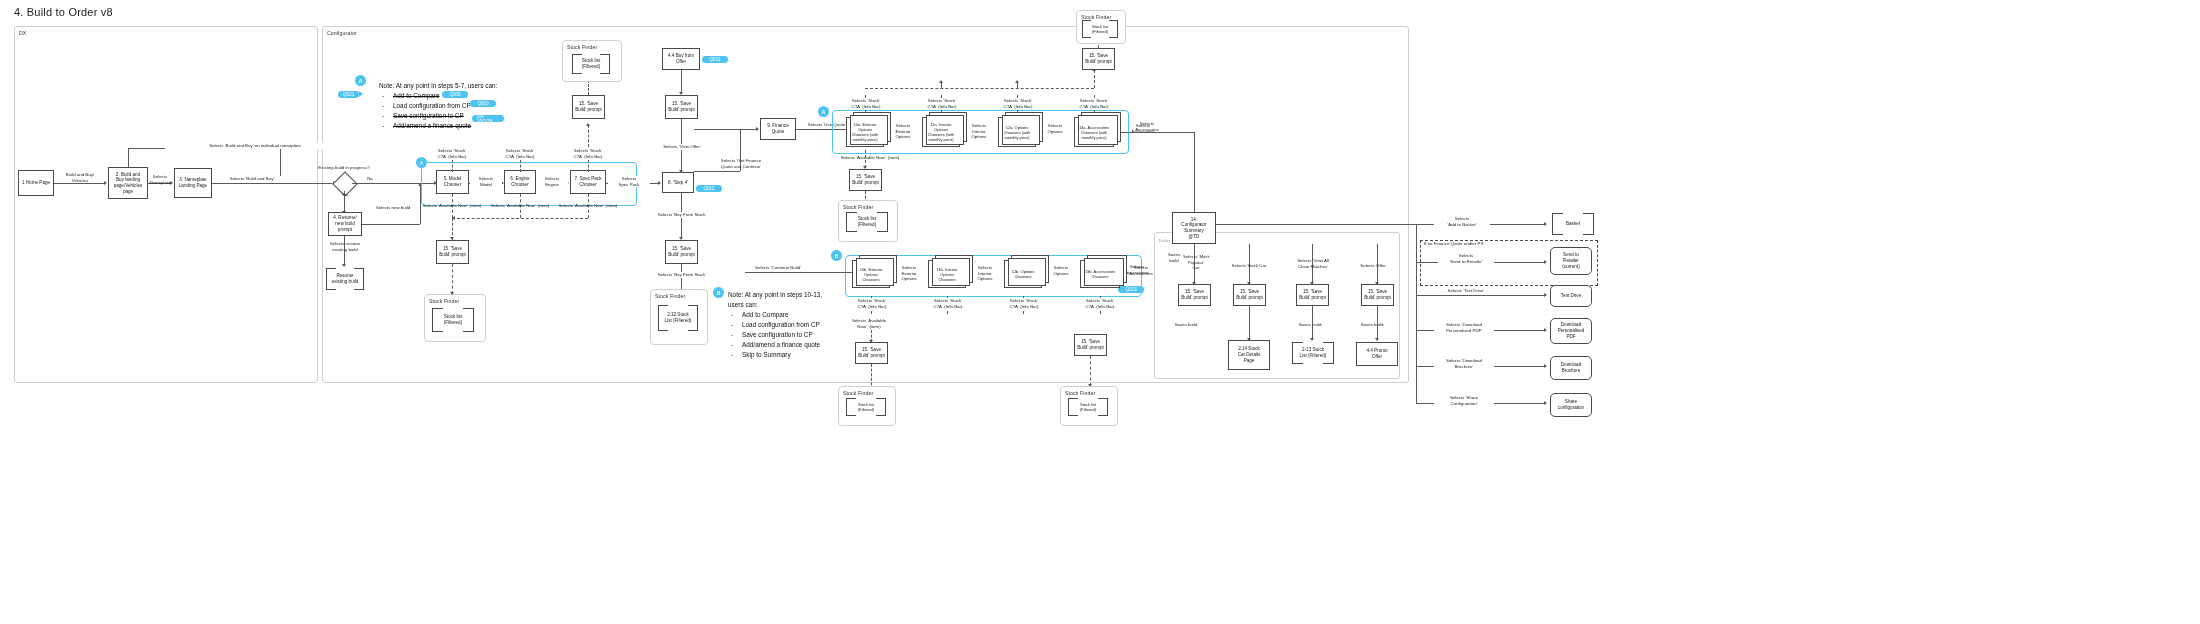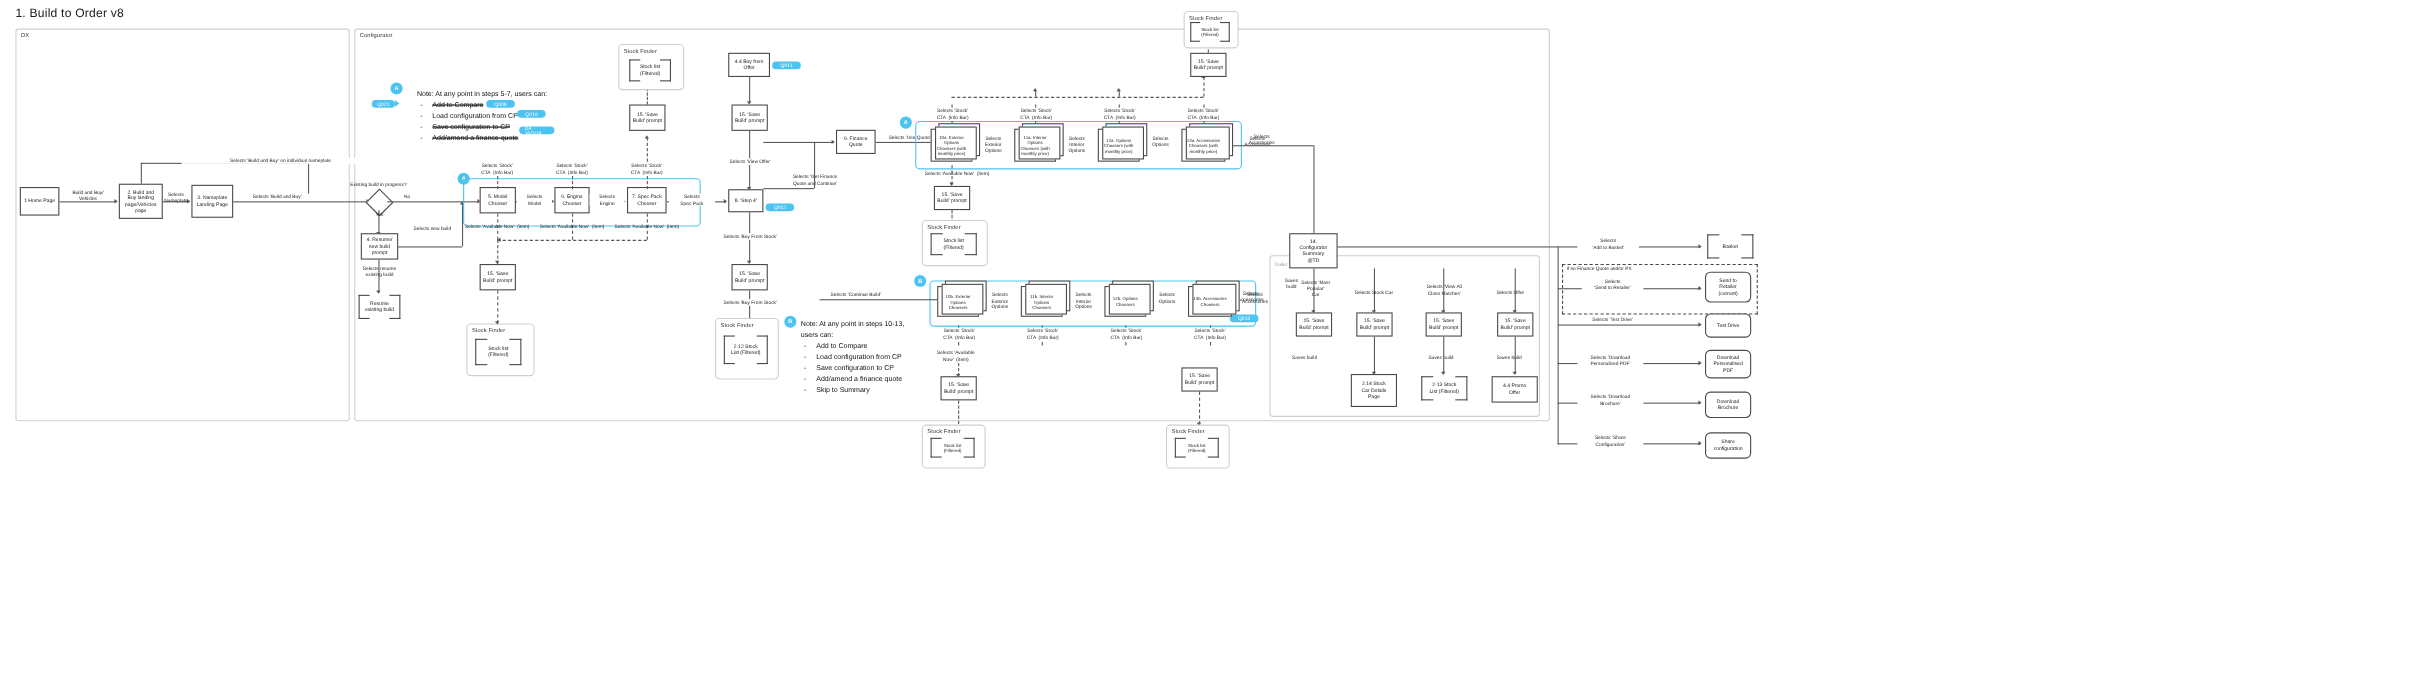--- a/index.html
+++ b/index.html
@@ -70,21 +70,21 @@
   .pill{position:absolute;background:#4cc3f0;color:#fff;font-size:4.6px;border-radius:6px;
         padding:1px 5px;display:flex;align-items:center;justify-content:center;height:7px;box-sizing:border-box;}
   .pill.ptr::after{content:"";position:absolute;right:-4px;top:0;width:0;height:0;
         border-left:4px solid #4cc3f0;border-top:3.5px solid transparent;border-bottom:3.5px solid transparent;}
 </style>
 </head>
 <body>
 
 <div id="canvas">
 
-  <div class="page-title">1. Build to Order v8</div>
+  <div class="page-title">4. Build to Order v8</div>
 
   <div class="lane" style="left:14px;top:26px;width:302px;height:355px;">
     <span class="lane-label">DX</span>
   </div>
   <div class="lane" style="left:322px;top:26px;width:1085px;height:355px;">
     <span class="lane-label">Configurator</span>
   </div>
 
   <div class="node" style="left:18px;top:170px;width:36px;height:26px;">1 Home Page</div>
   <div class="h" style="left:54px;top:183px;width:52px;"></div>

